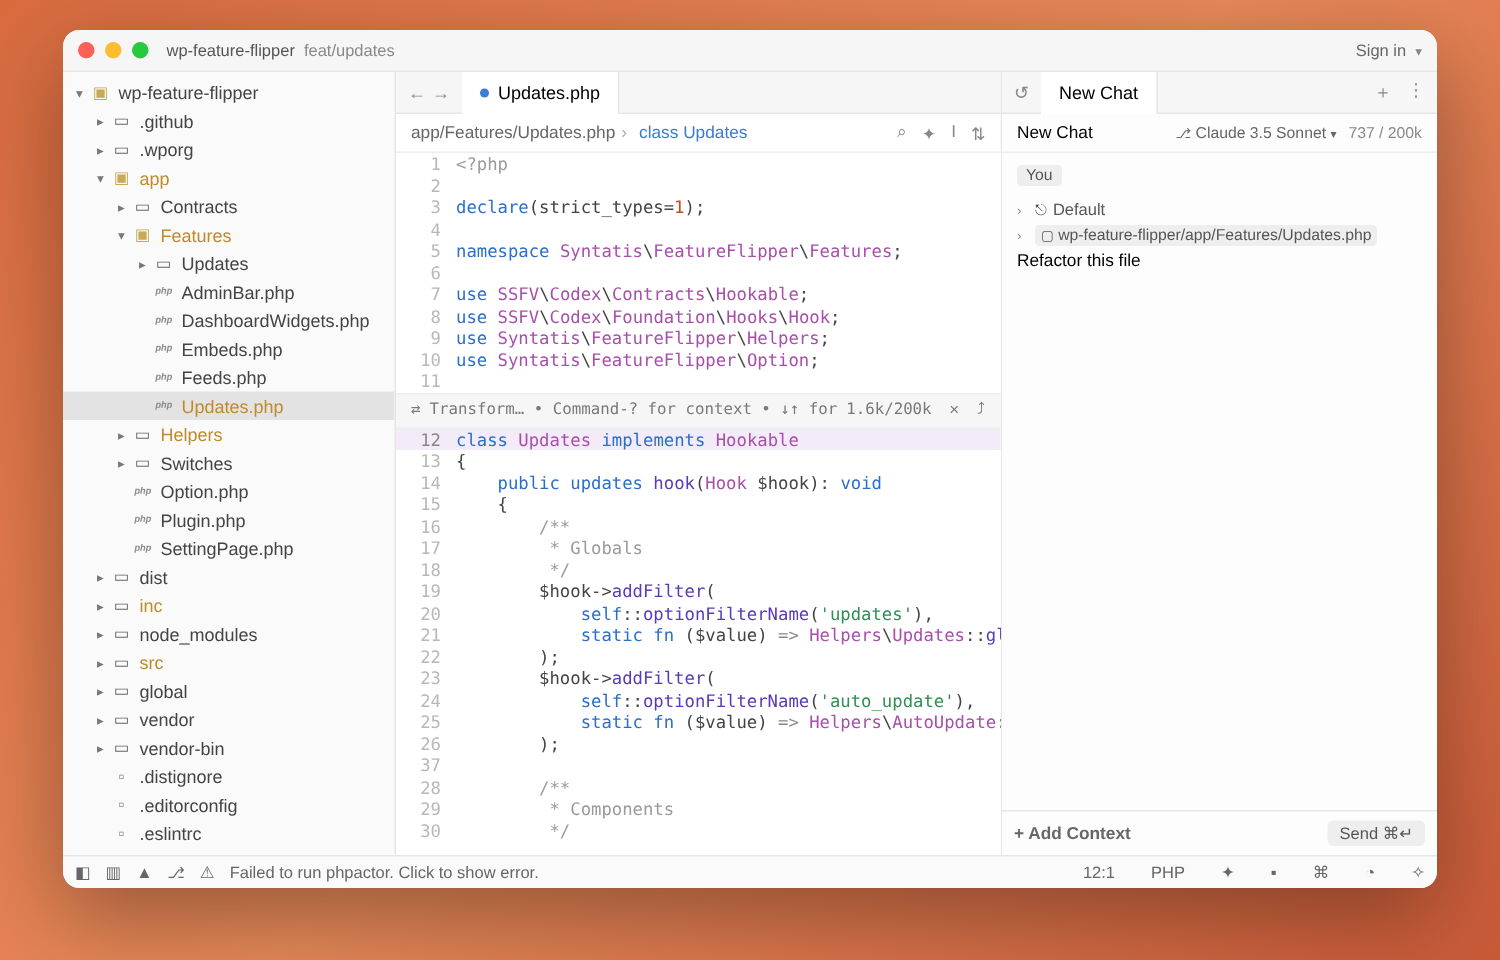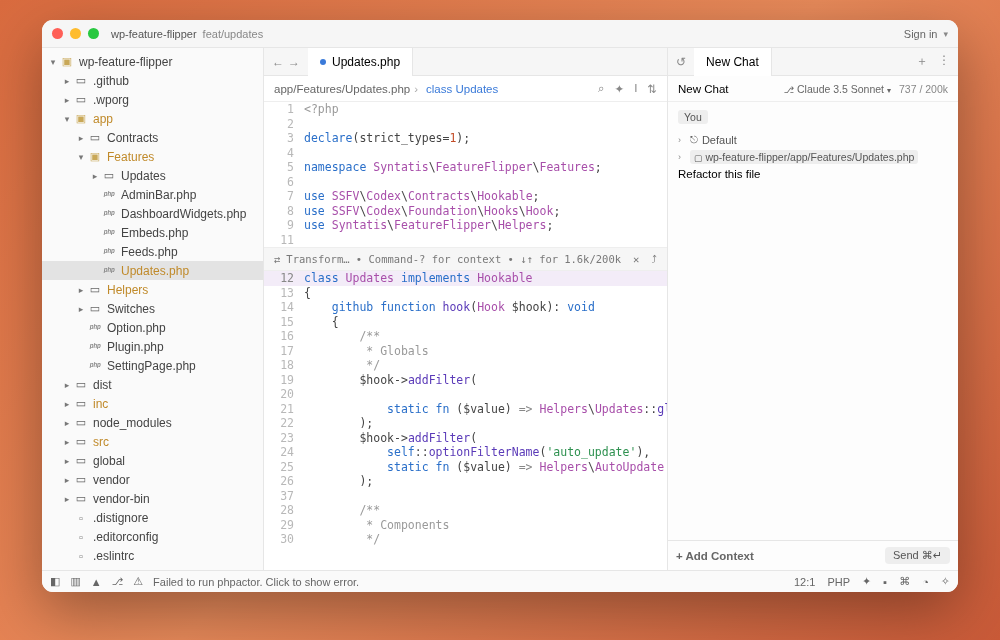--- a/index.html
+++ b/index.html
@@ -88,21 +88,21 @@
   .chat-body { flex:1; padding:8px 10px; overflow:auto; font-size:11.5px; }
   .pill { display:inline-block; background:#eee; border-radius:3px; padding:1px 6px; font-size:10.5px; color:#555; margin-bottom:6px; }
   .ctxrow { display:flex; align-items:center; gap:4px; color:#555; font-size:11px; margin:4px 0; }
   .ctxrow .ch { font-size:9px; color:#888; width:8px; }
   .ctxfile { background:#eee; border-radius:3px; padding:1px 4px; font-size:10.5px; color:#555; }
   .chat-input { border-top:1px solid #e6e6e6; padding:6px 8px; display:flex; align-items:center; font-size:11.5px; }
   .chat-input .add { color:#666;font-weight:bold; }
   .chat-input .send { margin-left:auto; background:#eee; border-radius:4px; padding:2px 8px; font-size:11px; color:#555; }
   
   .status { height:22px; border-top:1px solid #e6e6e6; background:#fafafa; display:flex; align-items:center; padding:0 8px; font-size:11px; color:#666; gap:10px; }
-  .status .right { margin-left:auto; display:flex; gap:12px; align-items:center; }
+  .status .right { margin-left:auto; display:flex; gap:24px; align-items:center; }
 </style>
 </head>
 <body>
 
 <div class="window">
   <div class="titlebar">
     <div class="traffic">
       <div class="dot r"></div>
       <div class="dot y"></div>
       <div class="dot g"></div>
@@ -310,41 +310,45 @@
           </div>
         <div class="cl">
             <div class="gutter">8</div>
             <div class="src"><span class="k">use</span> <span class="t">SSFV</span>\<span class="t">Codex</span>\<span class="t">Foundation</span>\<span class="t">Hooks</span>\<span class="t">Hook</span>;</div>
           </div>
         <div class="cl">
             <div class="gutter">9</div>
             <div class="src"><span class="k">use</span> <span class="t">Syntatis</span>\<span class="t">FeatureFlipper</span>\<span class="t">Helpers</span>;</div>
           </div>
         <div class="cl">
+            <div class="gutter">10</div>
+            <div class="src"><span class="k">use</span> <span class="t">Syntatis</span>\<span class="t">FeatureFlipper</span>\<span class="t">Option</span>;</div>
+          </div>
+        <div class="cl">
             <div class="gutter">11</div>
             <div class="src"> </div>
           </div>
         <div class="inline-bar">
           <span>⇄</span>
           <span>Transform… • Command-? for context • ↓↑ for</span>
           <span>1.6k/200k</span>
           <span style="margin-left:6px;">✕</span>
           <span style="margin-left:6px;">⤴</span>
         </div>
         <div class="cl hl">
             <div class="gutter">12</div>
             <div class="src"><span class="k">class</span> <span class="t">Updates</span> <span class="k">implements</span> <span class="t">Hookable</span></div>
           </div>
         <div class="cl">
             <div class="gutter">13</div>
             <div class="src">{</div>
           </div>
         <div class="cl">
             <div class="gutter">14</div>
-            <div class="src">    <span class="k">github function</span> <span class="fn">hook</span>(<span class="t">Hook</span> <span class="v">$hook</span>): <span class="k">void</span></div>
+            <div class="src">    <span class="k">public updates</span> <span class="fn">hook</span>(<span class="t">Hook</span> <span class="v">$hook</span>): <span class="k">void</span></div>
           </div>
         <div class="cl">
             <div class="gutter">15</div>
             <div class="src">    {</div>
           </div>
         <div class="cl">
             <div class="gutter">16</div>
             <div class="src">        <span class="c">/**</span></div>
           </div>
         <div class="cl">
@@ -354,20 +358,21 @@
         <div class="cl">
             <div class="gutter">18</div>
             <div class="src">        <span class="c"> */</span></div>
           </div>
         <div class="cl">
             <div class="gutter">19</div>
             <div class="src">        <span class="v">$hook</span>-&gt;<span class="fn">addFilter</span>(</div>
           </div>
         <div class="cl">
             <div class="gutter">20</div>
+            <div class="src">            <span class="k">self</span>::<span class="fn">optionFilterName</span>(<span class="s">'updates'</span>),</div>
           </div>
         <div class="cl">
             <div class="gutter">21</div>
             <div class="src">            <span class="k">static fn</span> (<span class="v">$value</span>) <span class="op">=&gt;</span> <span class="t">Helpers</span>\<span class="t">Updates</span>::<span class="fn">global</span>()-&gt;</div>
           </div>
         <div class="cl">
             <div class="gutter">22</div>
             <div class="src">        );</div>
           </div>
         <div class="cl">

